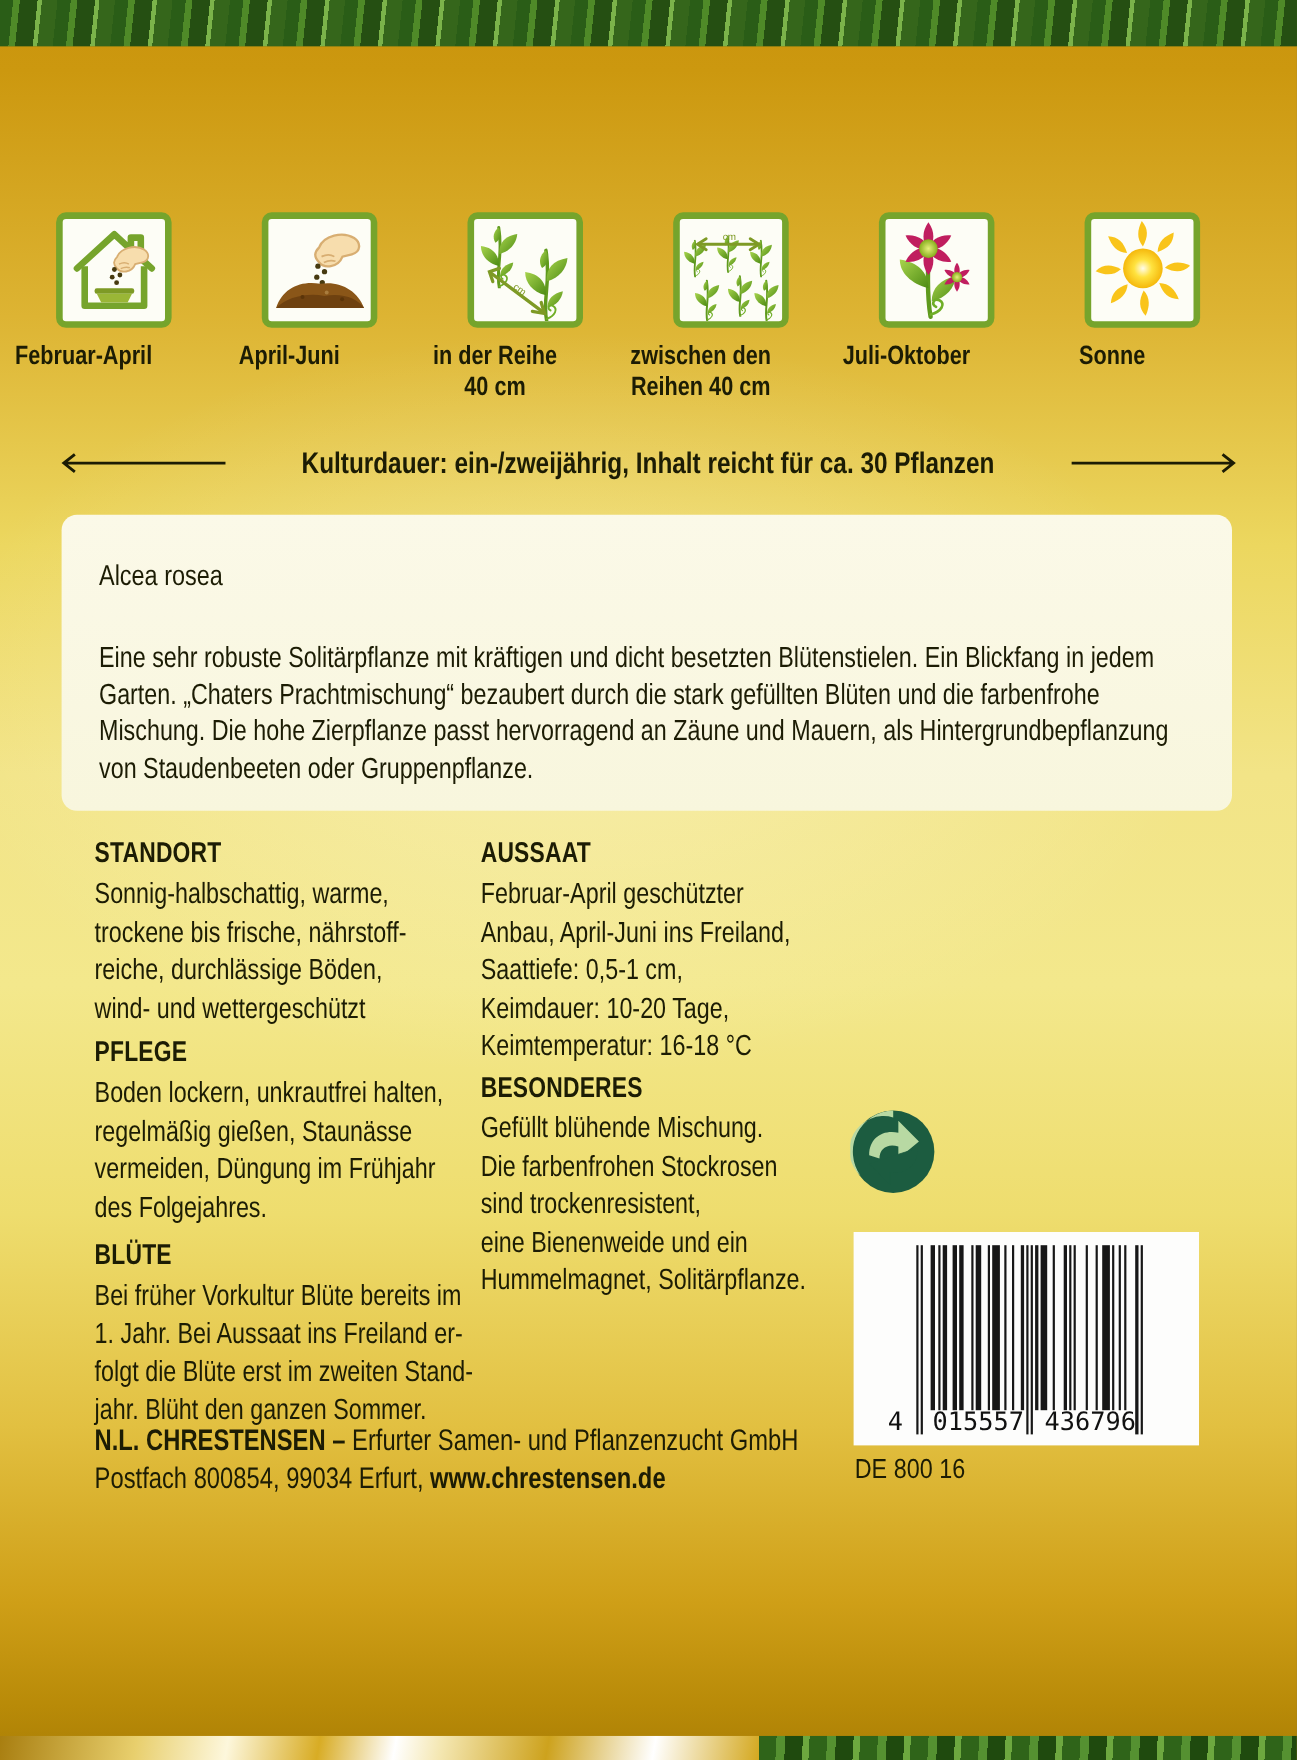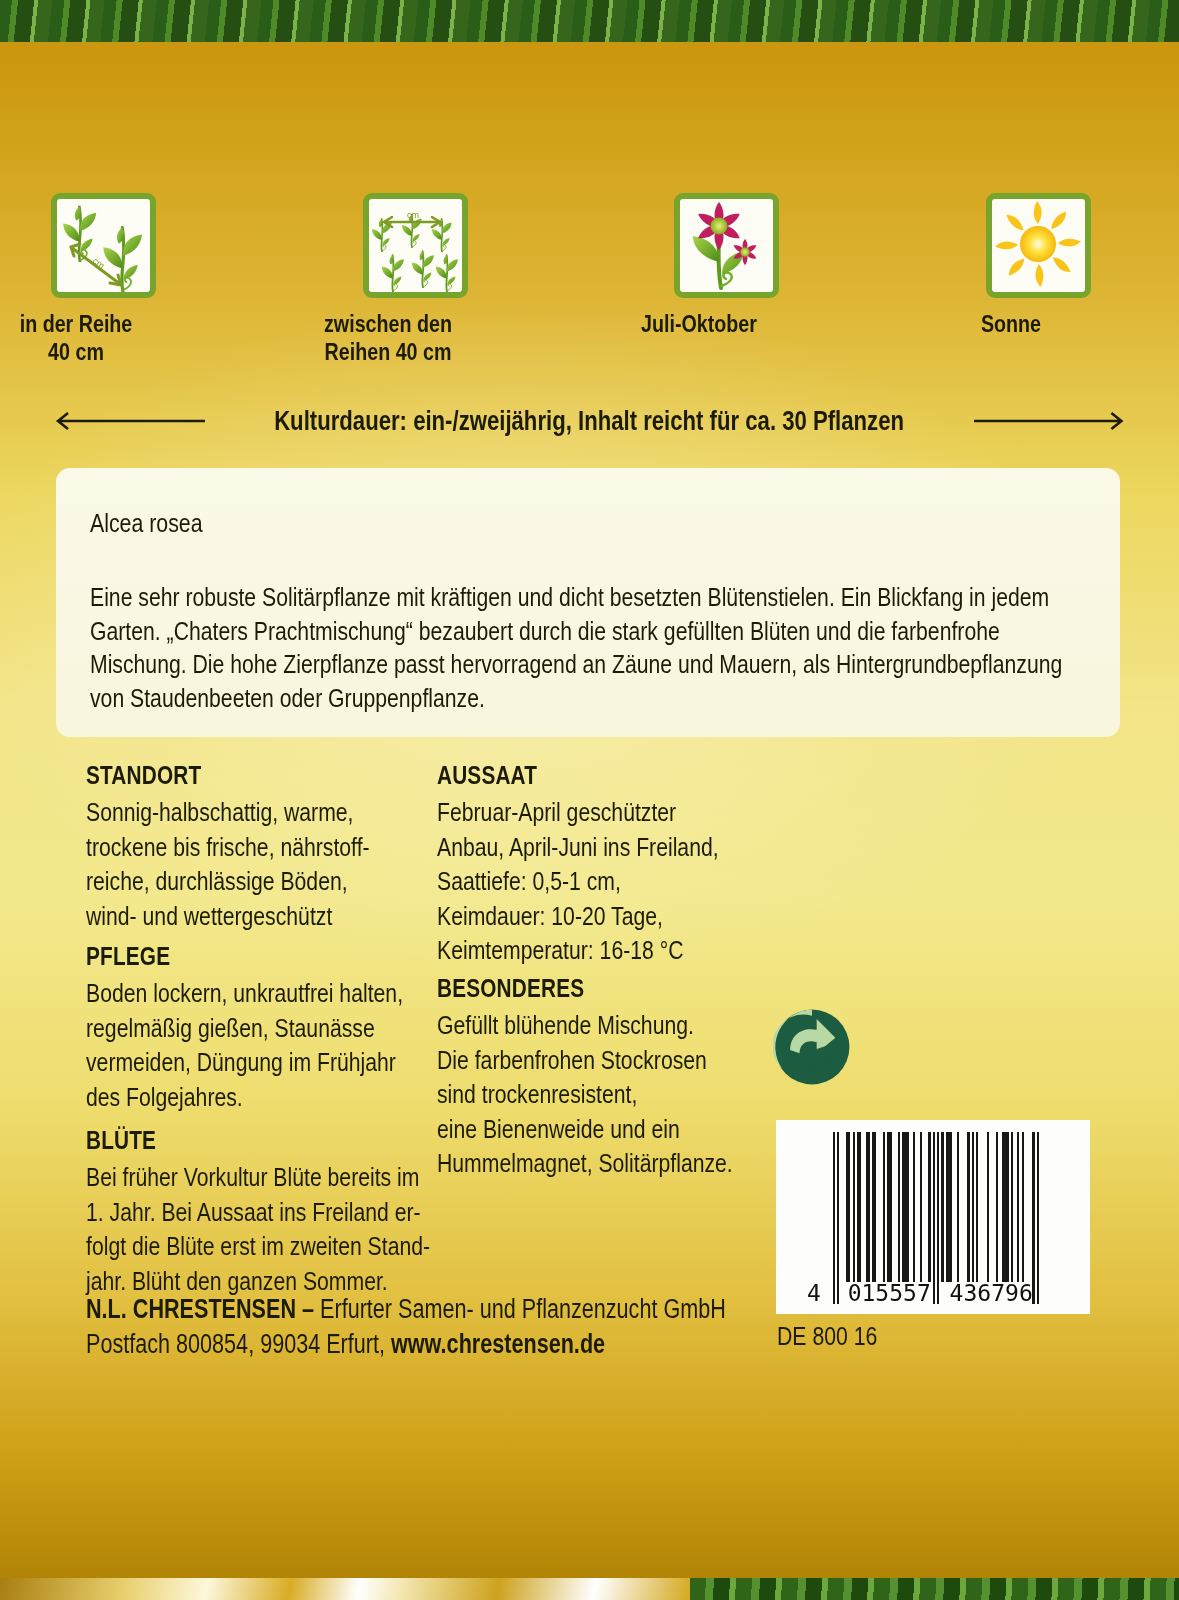--- a/index.html
+++ b/index.html
@@ -119,21 +119,54 @@
         <path d="M10 14 C14 4 30 0 40 6 C46 10 46 18 38 20 L30 22 C26 32 14 32 10 27 C5 22 6 18 10 14Z" fill="#f7ddad" stroke="#d8ae72" stroke-width="2"></path>
         <path d="M12 22 C16 20 20 20 23 22 M14 27 C18 25 21 25 24 26" fill="none" stroke="#d8ae72" stroke-width="1.5"></path>
       </symbol>
     </defs>
   </svg>
 
   <div class="photo-top"></div>
 
   <div class="pictos">
 
-
+    <div class="picto">
+      <div class="picto-box">
+        <svg width="92" height="92" viewBox="0 0 92 92">
+          <path d="M12 44 L46 13 L61 27 L61 16 L70 16 L70 35 L80 44" fill="none" stroke="#76a42c" stroke-width="6" stroke-linejoin="round" stroke-linecap="round"></path>
+          <path d="M19 42 L19 78 L73 78 L73 42" fill="none" stroke="#76a42c" stroke-width="6" stroke-linejoin="round"></path>
+          <rect x="28" y="62" width="36" height="5" rx="2" fill="#7e9a25"></rect>
+          <path d="M30 67 L62 67 L58 75 L34 75 Z" fill="#9ab636"></path>
+          <use href="#sym-hand" x="40" y="22" width="40" height="28"></use>
+          <circle cx="46" cy="45" r="2.2" fill="#473a10"></circle>
+            <circle cx="51" cy="50" r="2.2" fill="#473a10"></circle>
+          <circle cx="44" cy="52" r="2.2" fill="#473a10"></circle>
+            <circle cx="48" cy="57" r="2.2" fill="#473a10"></circle>
+        </svg>
+      </div>
+      <div class="picto-label">Februar-April</div>
+    </div>
+
+    <div class="picto">
+      <div class="picto-box">
+        <svg width="92" height="92" viewBox="0 0 92 92">
+          <use href="#sym-hand" x="34" y="10" width="52" height="36"></use>
+          <circle cx="44" cy="42" r="2.4" fill="#473a10"></circle>
+            <circle cx="50" cy="47" r="2.4" fill="#473a10"></circle>
+          <circle cx="43" cy="52" r="2.4" fill="#473a10"></circle>
+            <circle cx="48" cy="57" r="2.4" fill="#473a10"></circle>
+          <path d="M6 80 C12 62 28 55 46 58 C64 55 80 64 86 80 Z" fill="#8a5618"></path>
+          <path d="M6 80 C16 70 34 66 50 69 C66 66 80 71 86 80 Z" fill="#6e4110"></path>
+          <circle cx="30" cy="70" r="1.8" fill="#5a3409"></circle>
+            <circle cx="52" cy="66" r="1.8" fill="#a97c3d"></circle>
+            <circle cx="66" cy="72" r="1.8" fill="#5a3409"></circle>
+        </svg>
+      </div>
+      <div class="picto-label">April-Juni</div>
+    </div>
 
     <div class="picto">
       <div class="picto-box">
         <svg width="92" height="92" viewBox="0 0 92 92">
           <use href="#sym-plant" x="4" y="2" width="36" height="60"></use>
           <use href="#sym-plant" x="44" y="22" width="42" height="70"></use>
           <g stroke="#7e9a25" stroke-width="3" fill="none" stroke-linecap="round">
             <line x1="14" y1="48" x2="62" y2="84"></line>
             <path d="M22 44 L13 47 L16 56"></path>
             <path d="M60 75 L63 85 L52 83"></path>

